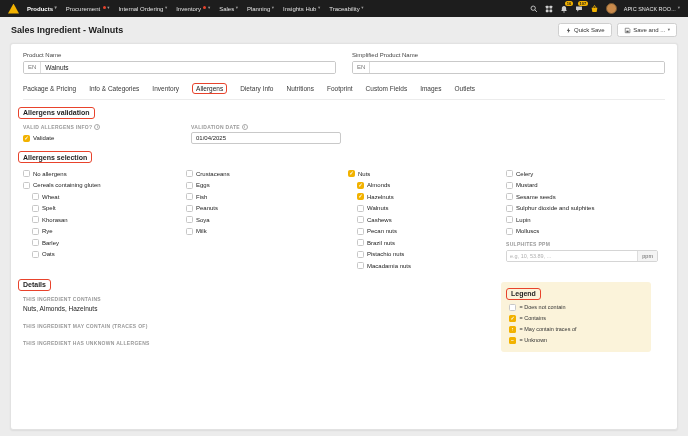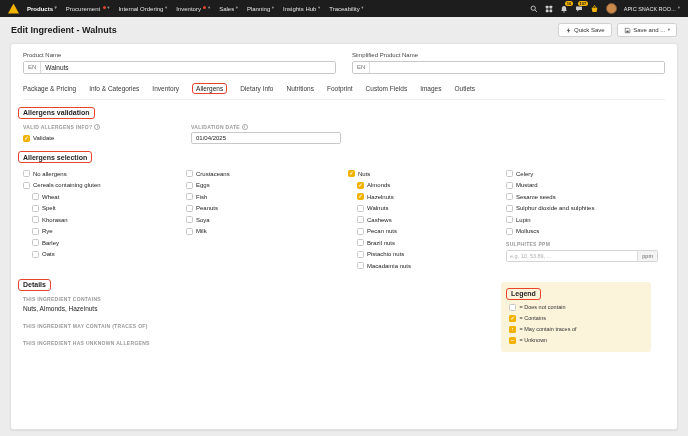--- a/index.html
+++ b/index.html
@@ -172,21 +172,21 @@
     </span>
     <span class="avatar"></span>
     <span class="account">
       <span>APIC SNACK ROO...</span>
       <span class="caret">▾</span>
     </span>
   </div>
 </div>
 
 <div class="page-header">
-  <div class="page-title">Edit Ingredient - Walnuts</div>
+  <div class="page-title">Sales Ingredient - Walnuts</div>
   <div class="hdr-btns">
     <button class="btn">
       <span>
           <svg width="7" height="7" viewBox="0 0 10 10">
             <path d="M5.6 1L2.6 5.8h1.9L4 9l3.5-4.8h-2z" fill="#555"></path>
           </svg>
         </span>
       <span>Quick Save</span>
     </button>
     <button class="btn">

